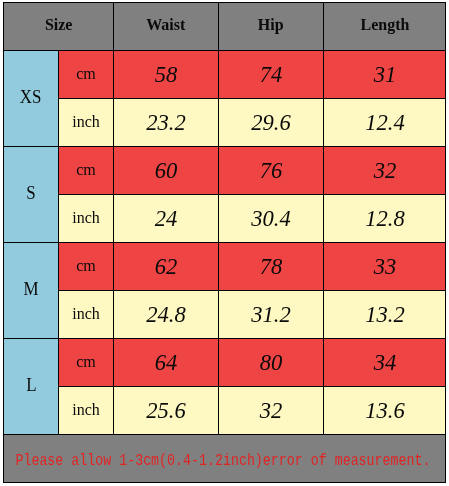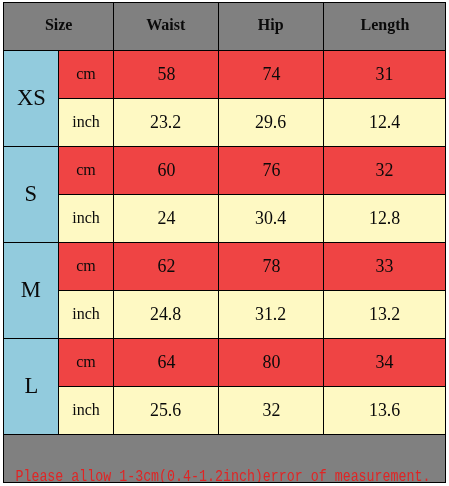--- a/index.html
+++ b/index.html
@@ -41,34 +41,35 @@
     padding-top: 2px;
   }
   table.size-table td.head {
     background: #808080;
     font-weight: bold;
     font-size: 17px;
     padding-top: 0px;
   }
   table.size-table td.sizecell {
     background: #92cbdd;
-    font-size: 24px;
+    font-size: 18px;
     padding-top: 0px;
   }
   table.size-table td.sizecell .cx {
     transform: translateY(-0.5px) scaleX(0.94);
   }
   table.size-table td.unit-cm, table.size-table td.val-cm {
     background: #ef4444;
   }
   table.size-table td.unit-in, table.size-table td.val-in {
     background: #fef9c3;
   }
   table.size-table td.val-cm, table.size-table td.val-in {
-    font-size: 19px;
+    font-size: 24px;
+    font-style: italic;
   }
   table.size-table td.unit-cm, table.size-table td.unit-in {
     font-size: 16px;
   }
   table.size-table td.unit-cm .cx, table.size-table td.unit-in .cx {
     transform: scaleX(1);
   }
   table.size-table td.notice {
     background: #808080;
     text-align: center;
@@ -78,21 +79,21 @@
     white-space: nowrap;
     position: relative;
   }
   .notice-inner {
     position: absolute;
     left: 0;
     right: 0;
     top: 0;
     bottom: 0;
     display: flex;
-    align-items: flex-end;
+    align-items: center;
     justify-content: center;
     border-radius: 15px;
   }
   .notice-text {
     display: inline-block;
     font-family: "Liberation Mono", monospace;
     font-size: 16.5px;
     line-height: 1;
     color: #e02424;
     white-space: nowrap;

